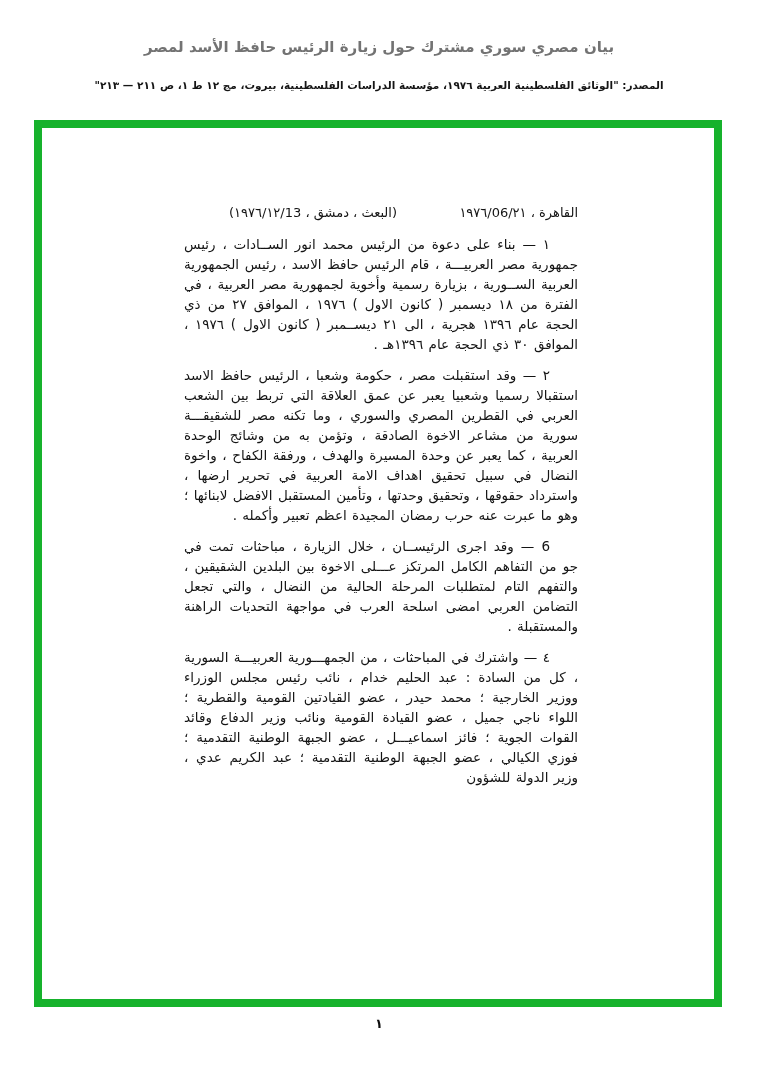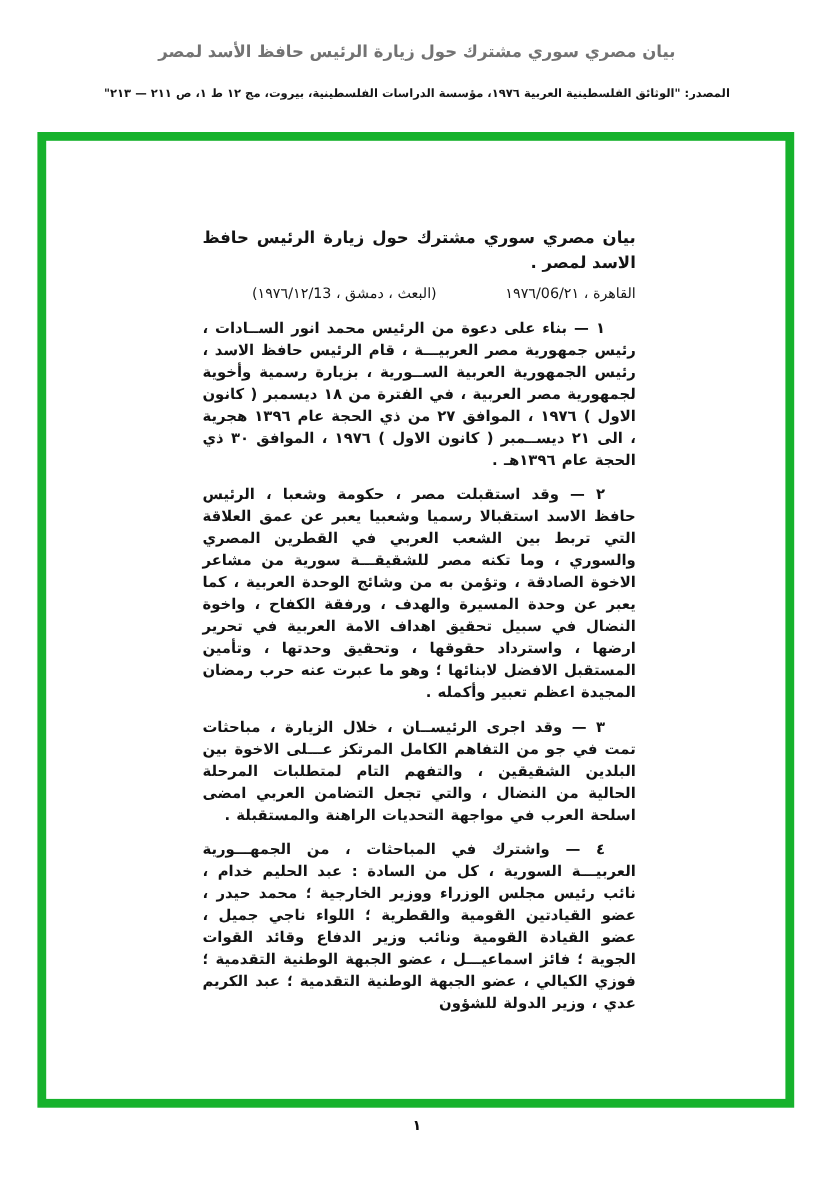--- a/index.html
+++ b/index.html
@@ -74,21 +74,20 @@
     box-sizing: border-box;
   }
   .para {
     font-size: 13.5px;
     line-height: 20px;
     text-align: justify;
     text-align-last: right;
     text-indent: 28px;
     word-spacing: 1px;
     margin: 0 0 11px 0;
-    font-weight: bold;
   }
   .page-number {
     position: absolute;
     top: 1016px;
     left: 0;
     right: 0;
     text-align: center;
     font-size: 13px;
     font-weight: bold;
     color: #0d0d0d;
@@ -98,31 +97,30 @@
 <body>
 
 <div class="header-title">بيان مصري سوري مشترك حول زيارة الرئيس حافظ الأسد لمصر</div>
 
 <div class="source-line">المصدر: "الوثائق الفلسطينية العربية ١٩٧٦، مؤسسة الدراسات الفلسطينية، بيروت، مج ١٢ ط ١، ص ٢١١ — ٢١٣"</div>
 
 <div class="frame" style="border-color: rgb(22, 178, 44);">
 
   <div class="doc-content">
 
-    <p class="doc-title">بيان مصري سوري مشترك حول زيارة الرئيس حافظ الاسد لمصر .</p>
 
     <div class="dateline">
       <span>القاهرة ، ١٩٧٦/06/٢١</span>
       <span>(البعث ، دمشق ، ١٩٧٦/١٢/13)</span>
     </div>
 
     <p class="para">١ — بناء على دعوة من الرئيس محمد انور الســادات ، رئيس جمهورية مصر العربيـــة ، قام الرئيس حافظ الاسد ، رئيس الجمهورية العربية الســورية ، بزيارة رسمية وأخوية لجمهورية مصر العربية ، في الفترة من ١٨ ديسمبر ( كانون الاول ) ١٩٧٦ ، الموافق ٢٧ من ذي الحجة عام ١٣٩٦ هجرية ، الى ٢١ ديســمبر ( كانون الاول ) ١٩٧٦ ، الموافق ٣٠ ذي الحجة عام ١٣٩٦هـ .</p>
 
     <p class="para">٢ — وقد استقبلت مصر ، حكومة وشعبا ، الرئيس حافظ الاسد استقبالا رسميا وشعبيا يعبر عن عمق العلاقة التي تربط بين الشعب العربي في القطرين المصري والسوري ، وما تكنه مصر للشقيقـــة سورية من مشاعر الاخوة الصادقة ، وتؤمن به من وشائج الوحدة العربية ، كما يعبر عن وحدة المسيرة والهدف ، ورفقة الكفاح ، واخوة النضال في سبيل تحقيق اهداف الامة العربية في تحرير ارضها ، واسترداد حقوقها ، وتحقيق وحدتها ، وتأمين المستقبل الافضل لابنائها ؛ وهو ما عبرت عنه حرب رمضان المجيدة اعظم تعبير وأكمله .</p>
 
-    <p class="para">٣ — وقد اجرى الرئيســان ، خلال الزيارة ، مباحثات تمت في جو من التفاهم الكامل المرتكز عـــلى الاخوة بين البلدين الشقيقين ، والتفهم التام لمتطلبات المرحلة الحالية من النضال ، والتي تجعل التضامن العربي امضى اسلحة العرب في مواجهة التحديات الراهنة والمستقبلة .</p>
+    <p class="para">6 — وقد اجرى الرئيســان ، خلال الزيارة ، مباحثات تمت في جو من التفاهم الكامل المرتكز عـــلى الاخوة بين البلدين الشقيقين ، والتفهم التام لمتطلبات المرحلة الحالية من النضال ، والتي تجعل التضامن العربي امضى اسلحة العرب في مواجهة التحديات الراهنة والمستقبلة .</p>
 
     <p class="para">٤ — واشترك في المباحثات ، من الجمهـــورية العربيـــة السورية ، كل من السادة : عبد الحليم خدام ، نائب رئيس مجلس الوزراء ووزير الخارجية ؛ محمد حيدر ، عضو القيادتين القومية والقطرية ؛ اللواء ناجي جميل ، عضو القيادة القومية ونائب وزير الدفاع وقائد القوات الجوية ؛ فائز اسماعيـــل ، عضو الجبهة الوطنية التقدمية ؛ فوزي الكيالي ، عضو الجبهة الوطنية التقدمية ؛ عبد الكريم عدي ، وزير الدولة للشؤون</p>
 
   </div>
 </div>
 
 <div class="page-number">١</div>
 
 </body></html>

